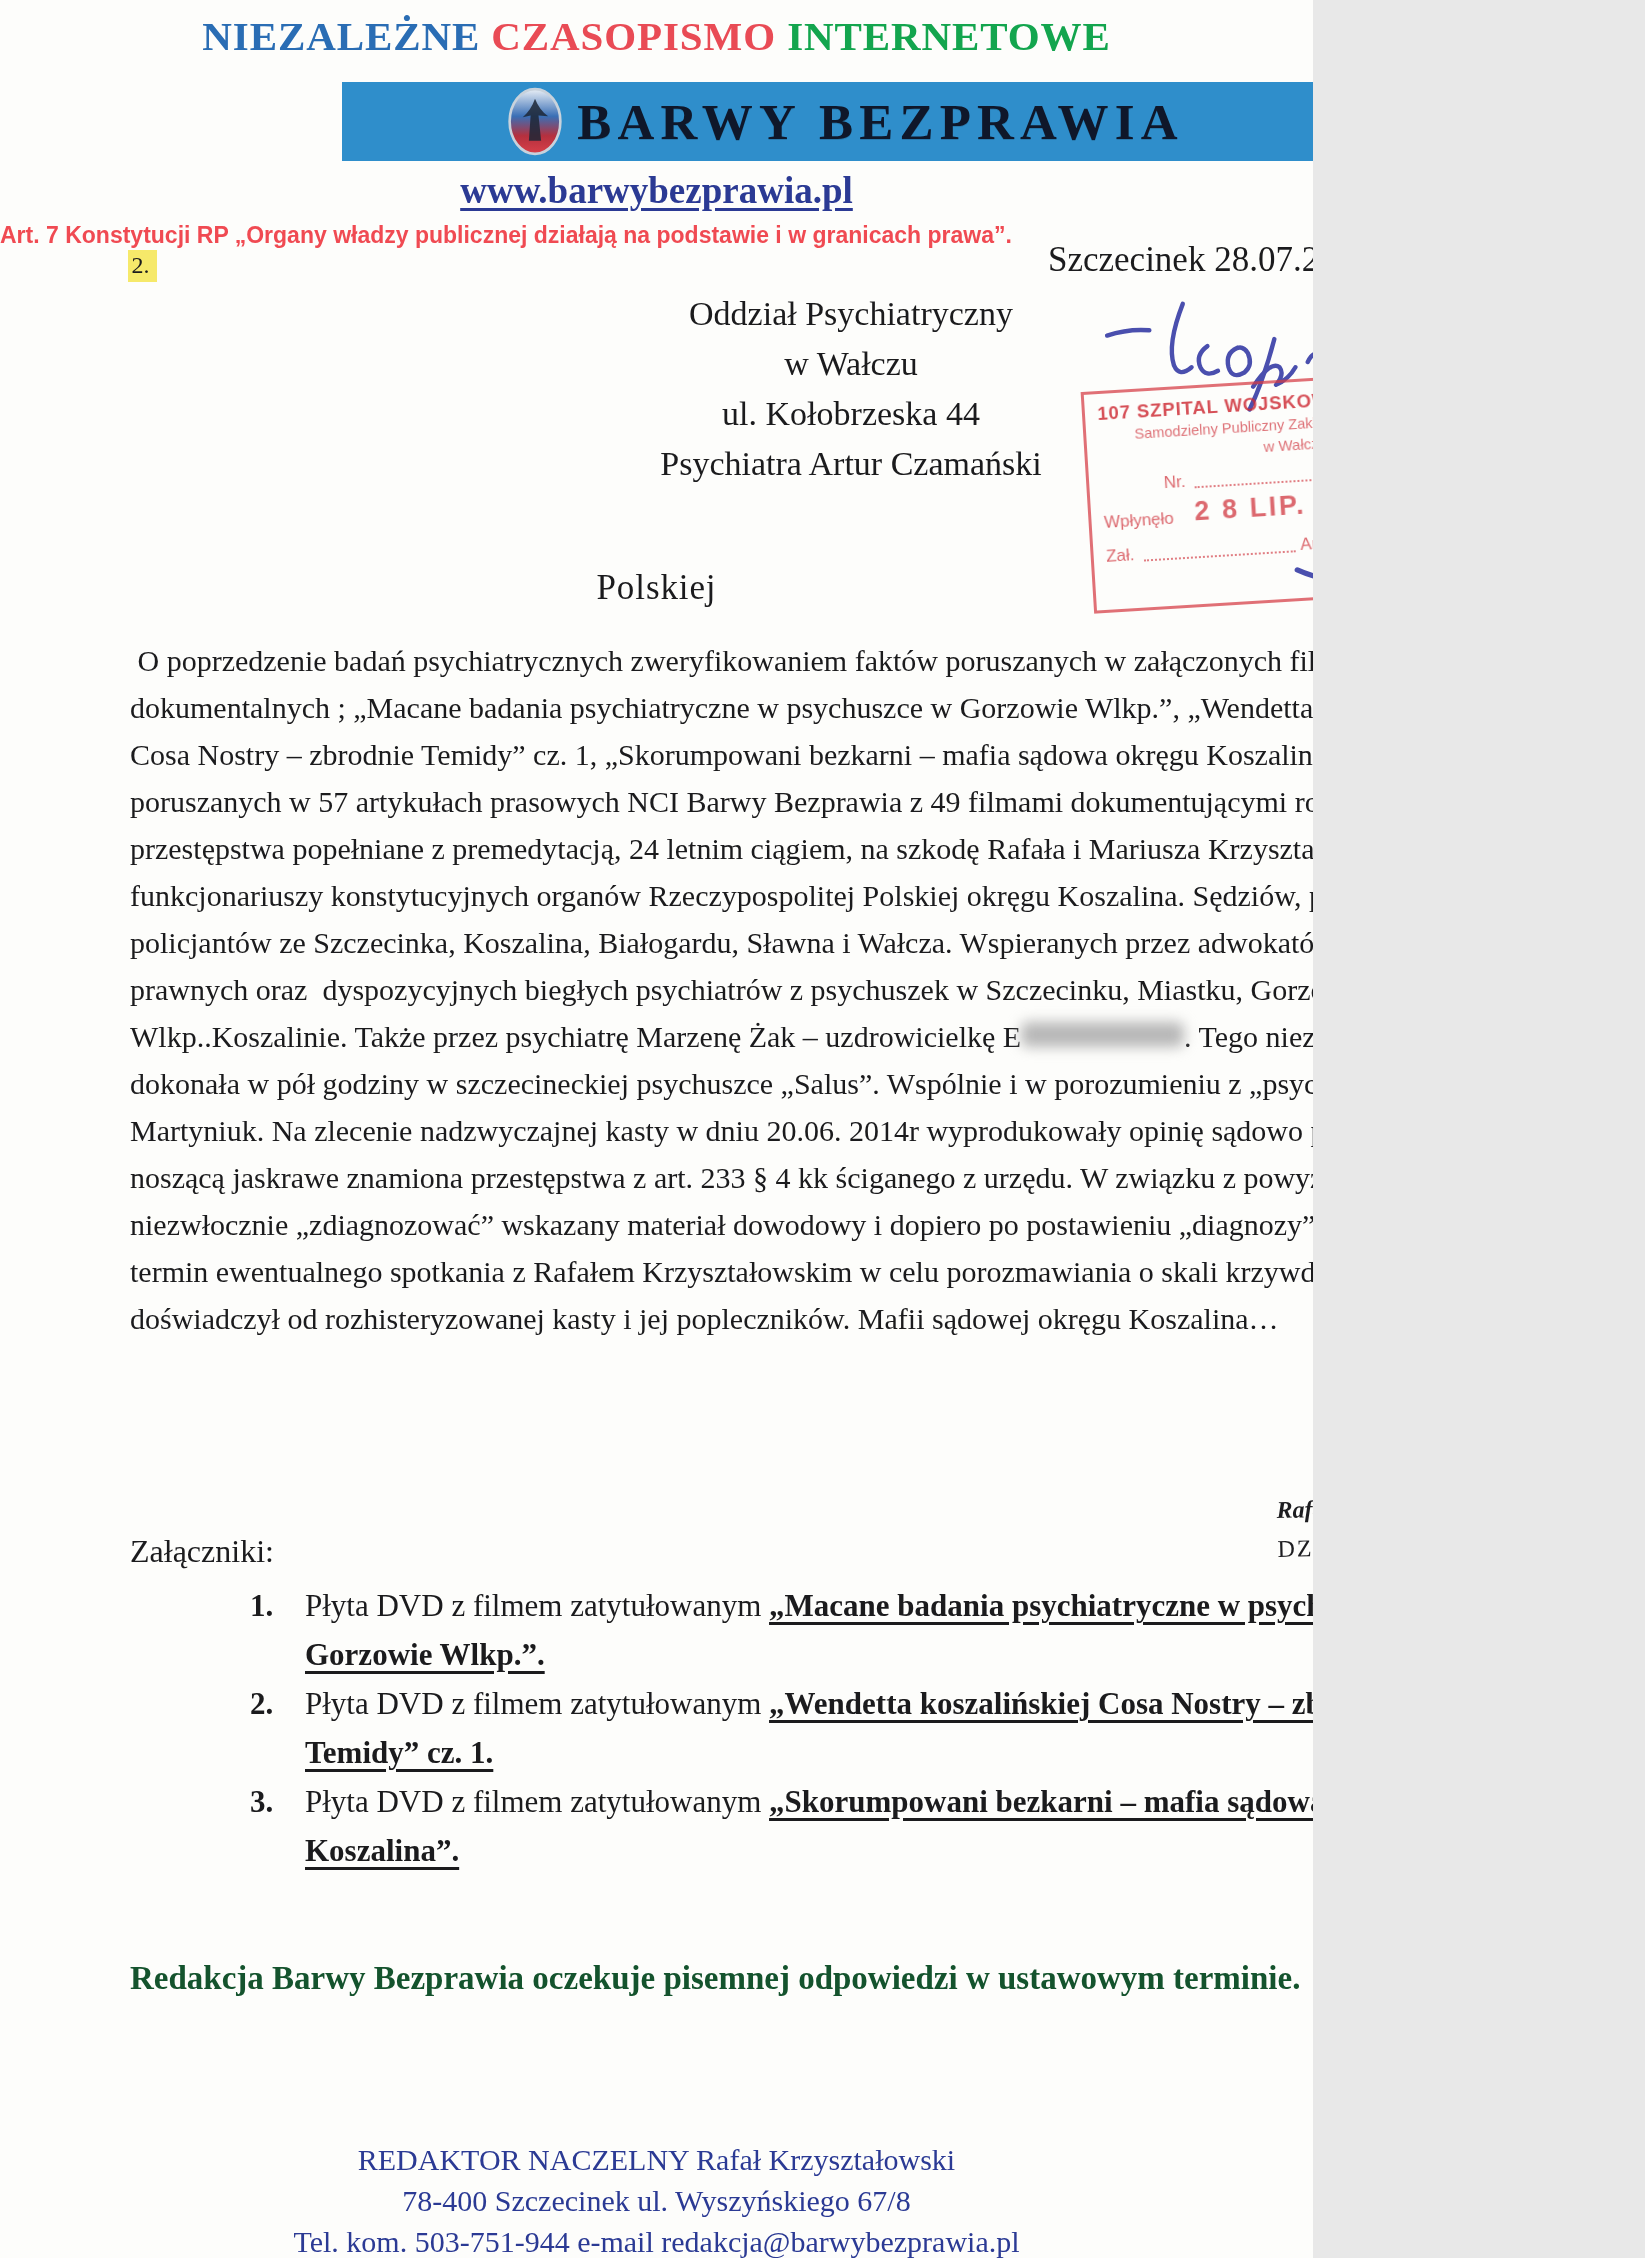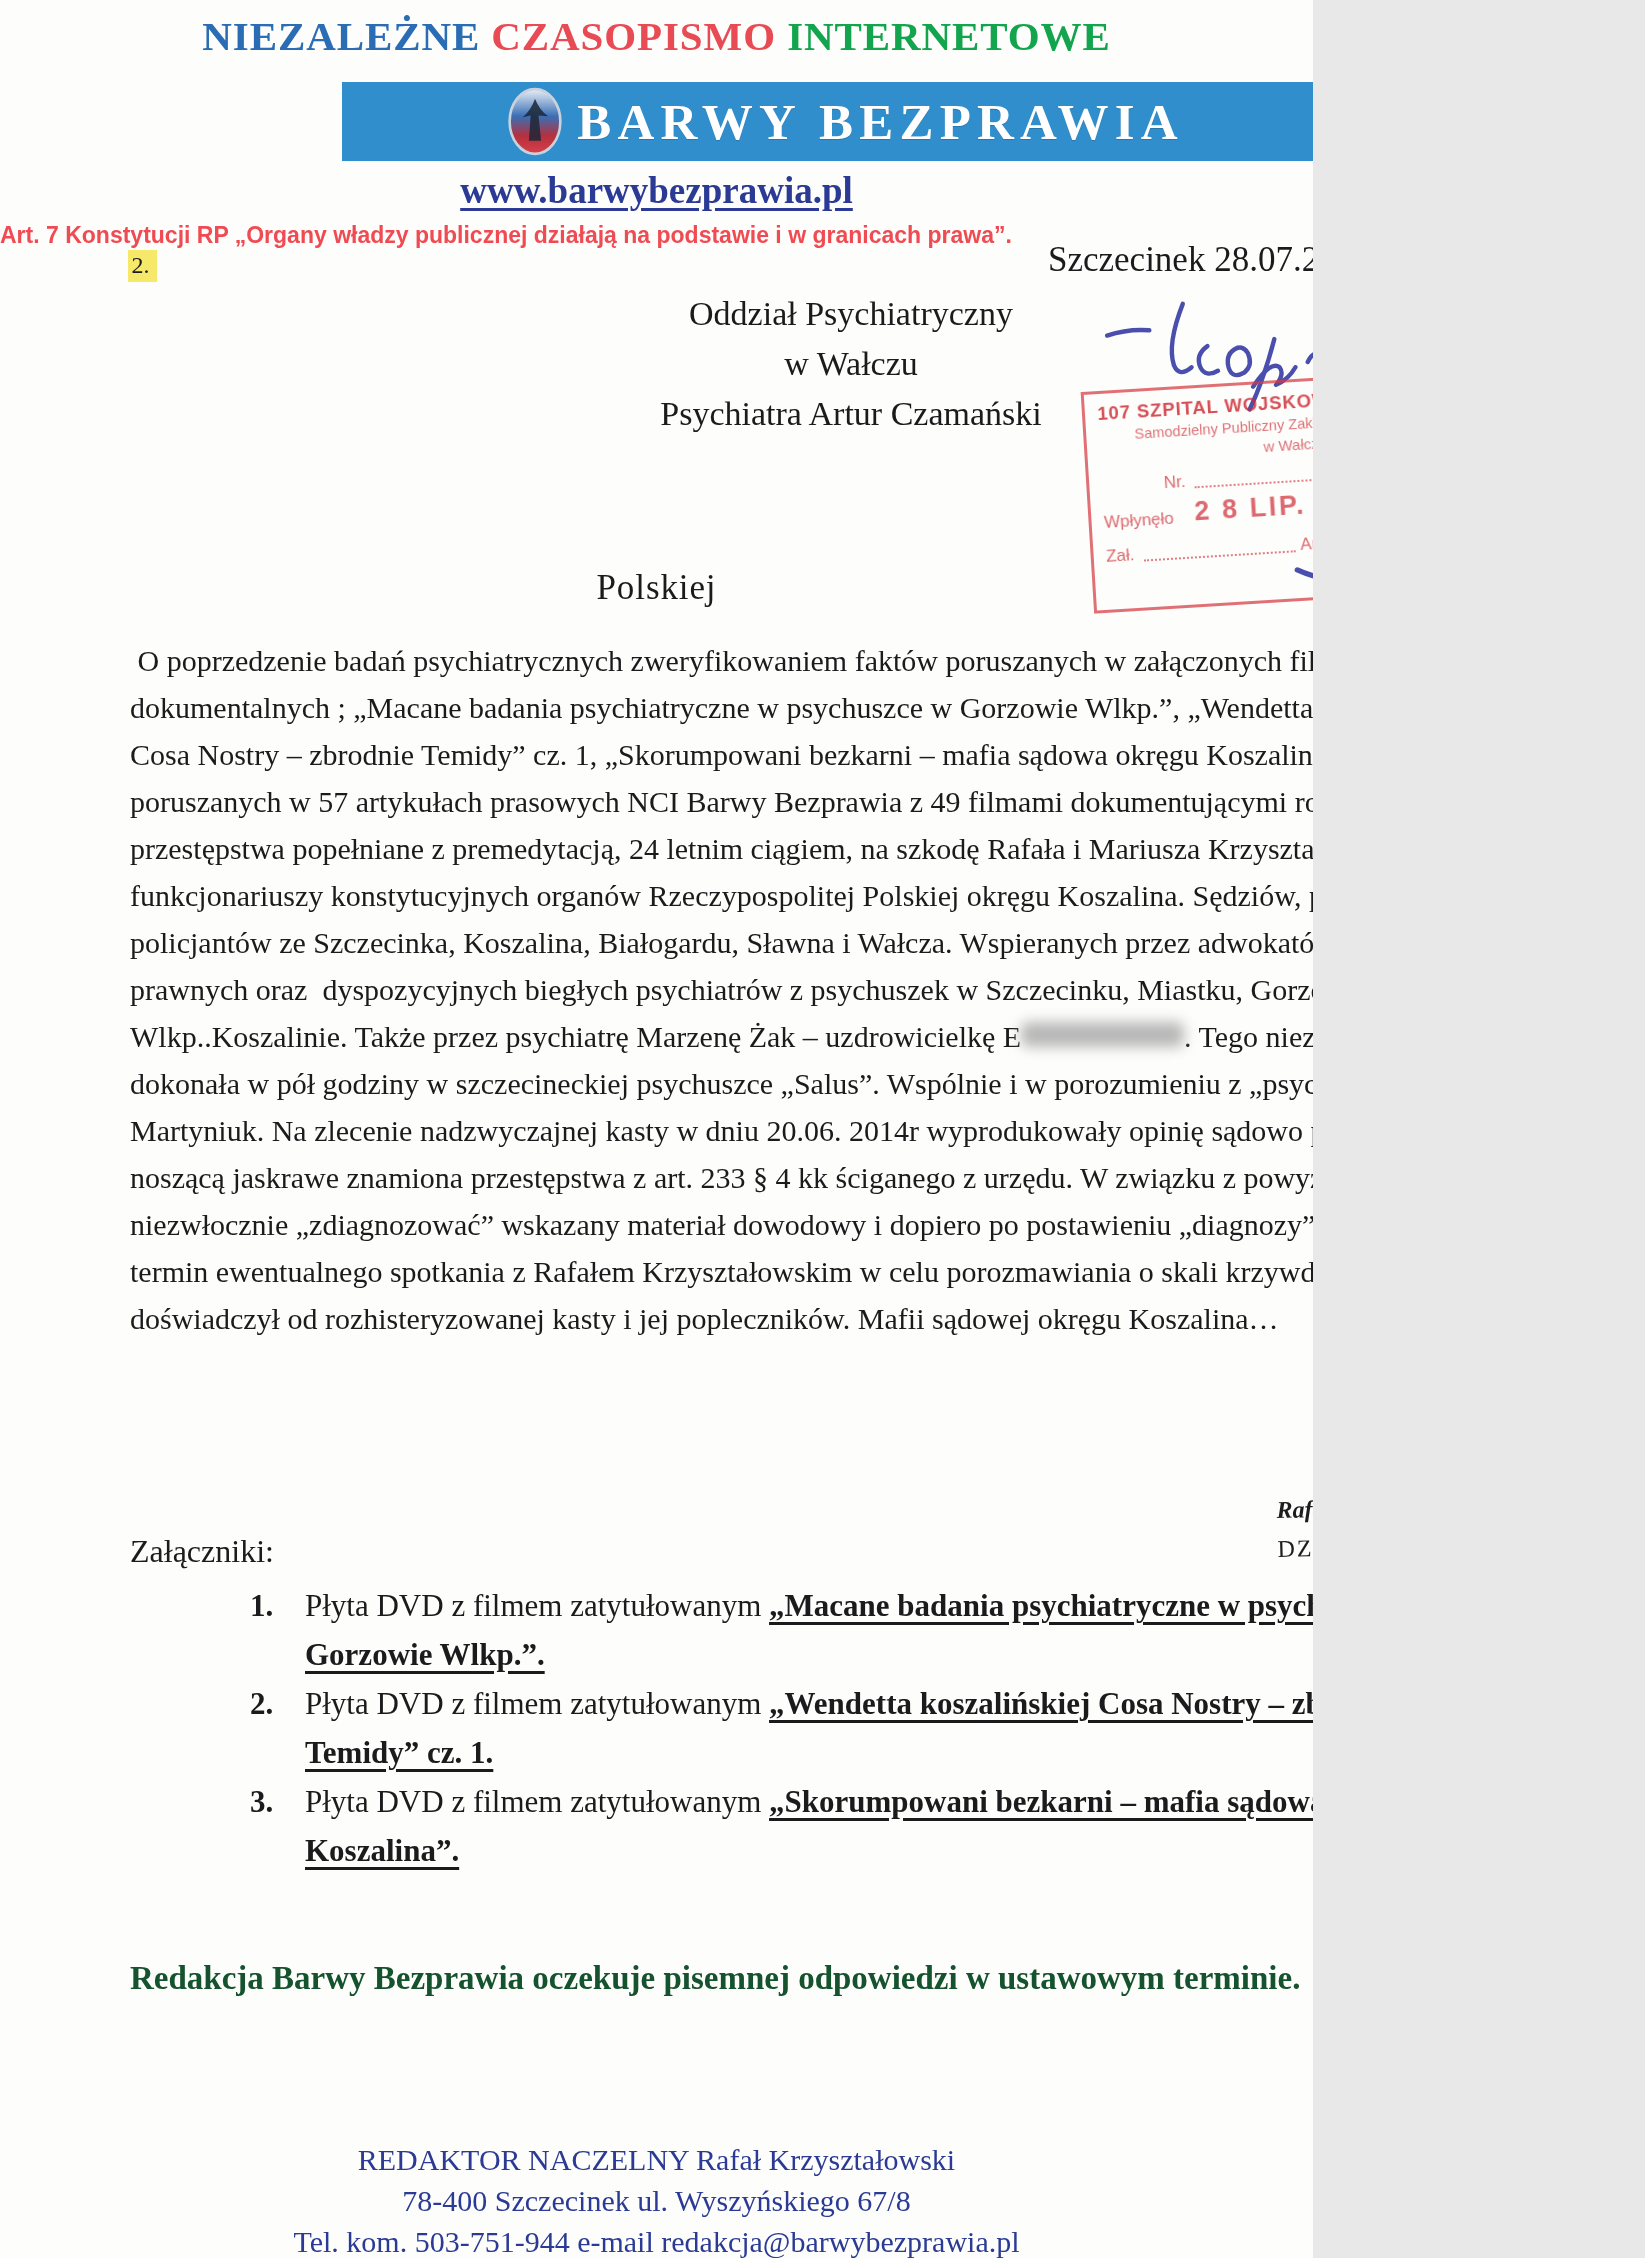--- a/index.html
+++ b/index.html
@@ -17,21 +17,21 @@
     text-align:center;font-size:41px;font-weight:bold;letter-spacing:0.9px;
     white-space:nowrap;
   }
   .tg-blue{color:#2a6db4;} .tg-red{color:#e94b55;} .tg-green{color:#13a54e;}
   .banner{
     position:absolute;top:82px;left:342px;width:1007px;height:79px;
     background:#2f8ecb;
     display:flex;align-items:center;justify-content:center;gap:14px;
   }
   .banner-title{
-    color:#ffffff;font-size:51px;font-weight:bold;letter-spacing:6.2px;
+    color:#0f172a;font-size:51px;font-weight:bold;letter-spacing:6.2px;
     font-family:"Liberation Serif",serif;white-space:nowrap;
     text-shadow:0 0.9px 0 rgba(0,0,0,.15);
   }
   .logo{width:56px;height:71px;display:inline-block;flex:0 0 auto;}
   .website{
     position:absolute;top:169px;left:0;width:100%;text-align:center;
     font-size:37px;font-weight:bold;color:#2b3a94;
     text-decoration:underline;text-decoration-thickness:2.6px;text-underline-offset:5.3px;
   }
   .motto{
@@ -139,20 +139,21 @@
 
   <div class="website">www.barwybezprawia.pl</div>
   <div class="motto">Art. 7 Konstytucji RP „Organy władzy publicznej działają na podstawie i w granicach prawa”.</div>
 
   <div class="page-num">2.</div>
   <div class="date">Szczecinek 28.07.2020r</div>
 
   <div class="recipient">
     <div>Oddział Psychiatryczny</div>
     <div>w Wałczu</div>
+    <div>ul. Kołobrzeska 44</div>
     <div>Psychiatra Artur Czamański</div>
   </div>
 
   <svg class="hand" style="top:281px;left:1098px;" width="291" height="132" viewBox="0 0 330 150">
     <g stroke-width="5">
       <path d="M10 62 Q34 54 58 56"></path>
       <path d="M96 26 Q78 72 86 96 Q92 110 106 98"></path>
       <path d="M124 74 Q110 84 116 98 Q122 110 136 102"></path>
       <path d="M158 76 Q144 82 148 98 Q152 112 166 104 Q176 96 170 82 Q164 72 154 78"></path>
       <path d="M200 66 Q188 112 172 146"></path>

